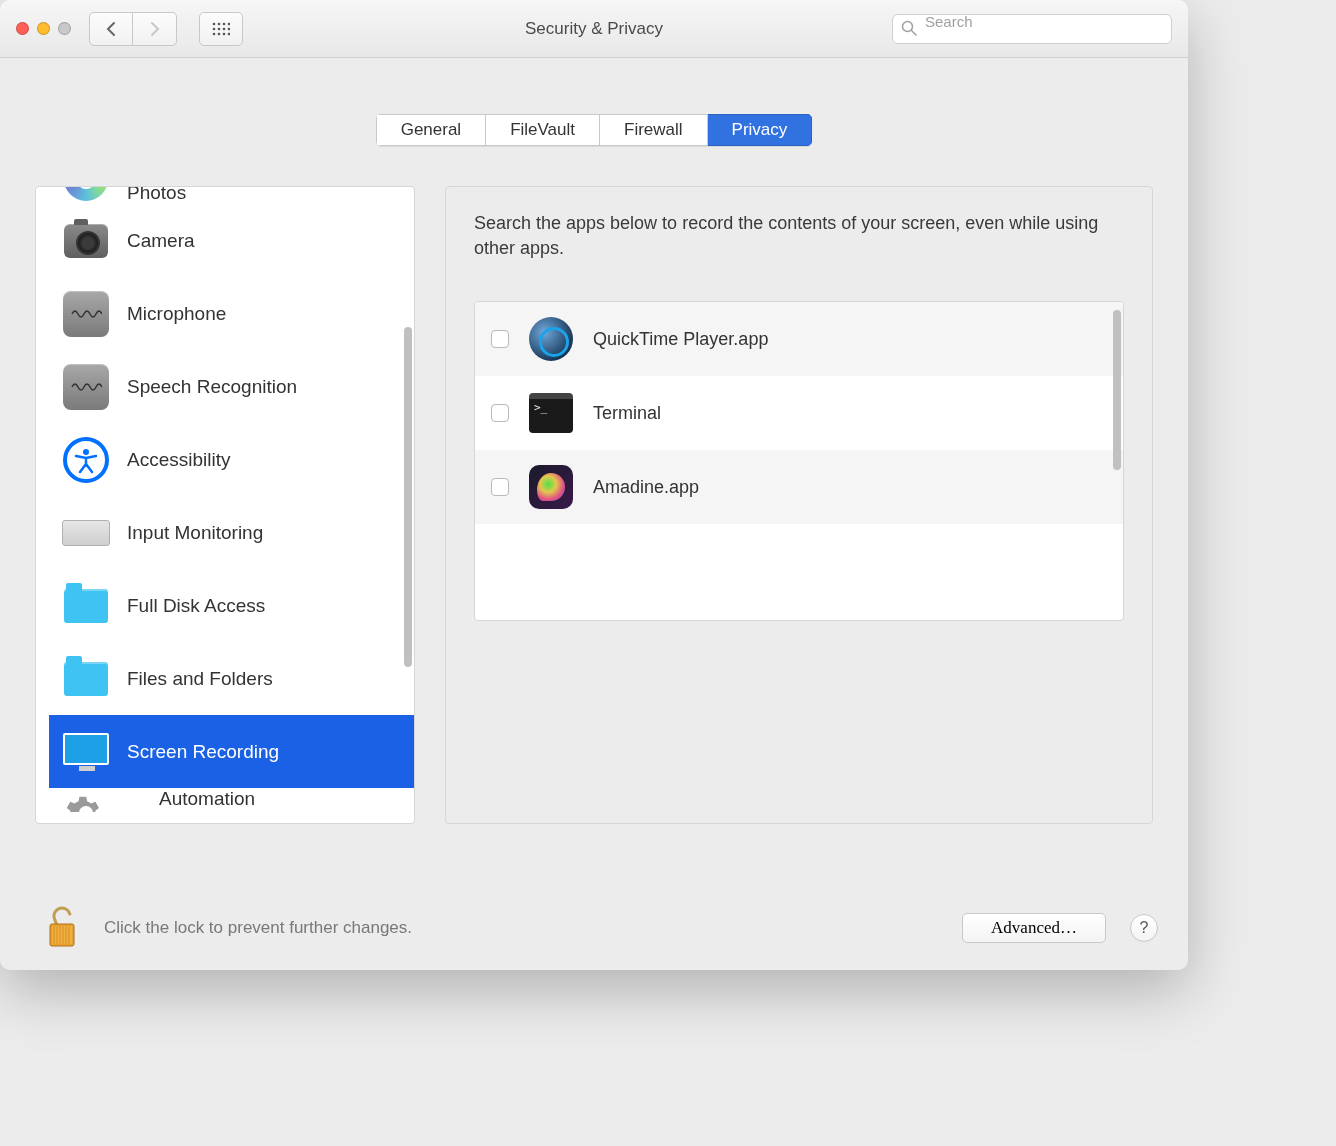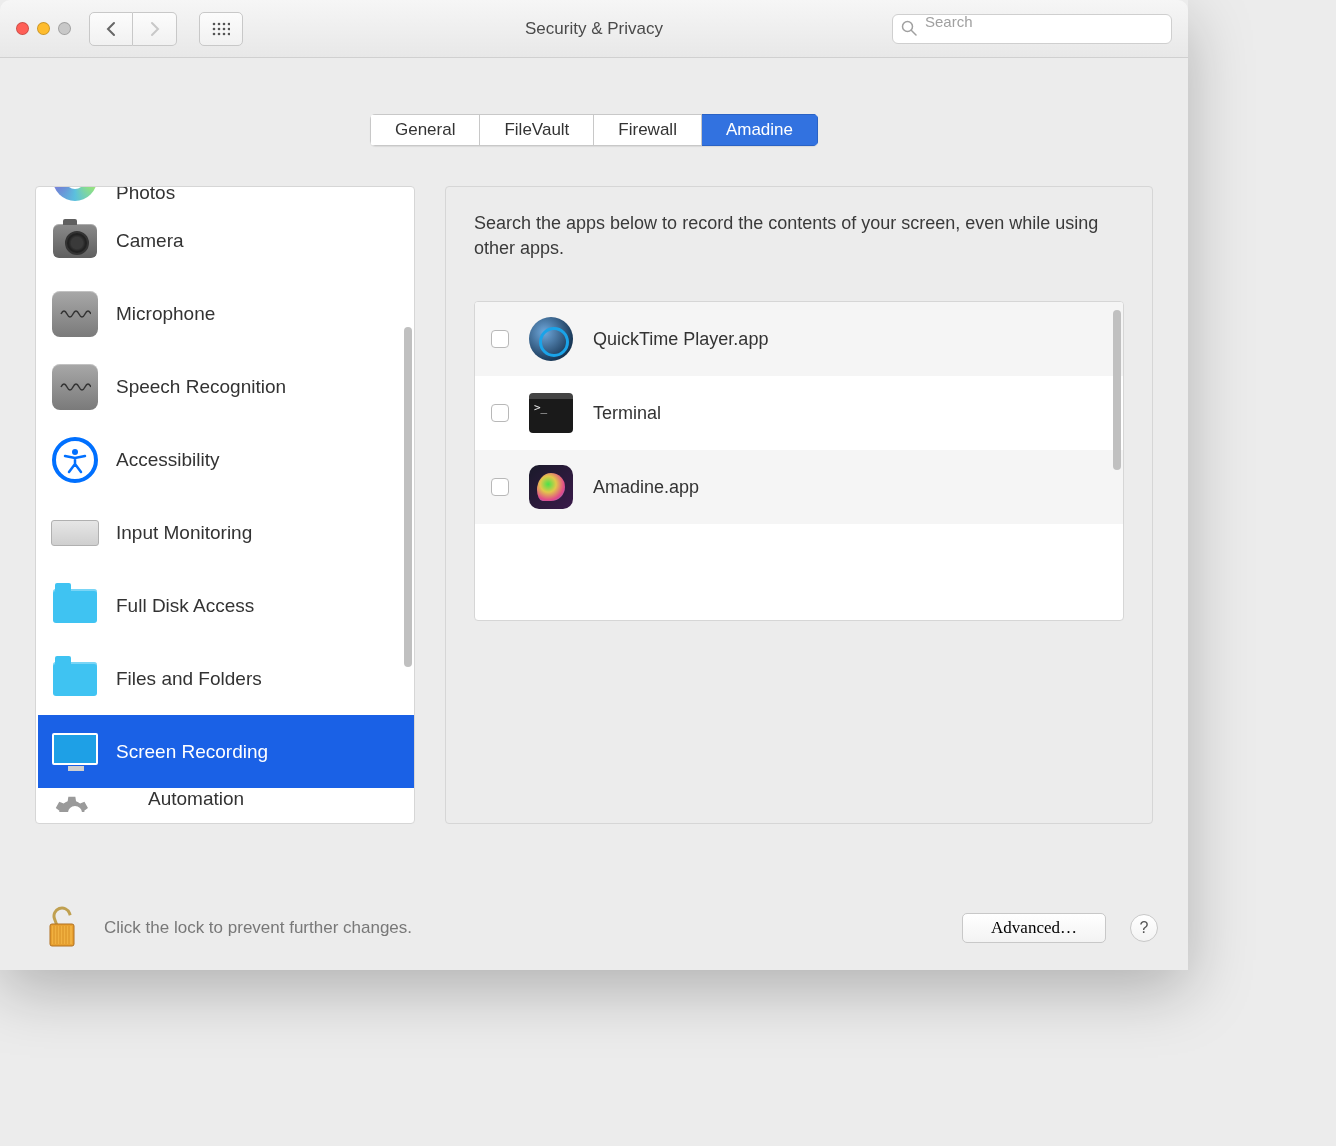--- a/index.html
+++ b/index.html
@@ -8,21 +8,21 @@
   background: #ececec;
   width: 1336px;
   height: 1146px;
   overflow: hidden;
 }
 .window {
   width: 1188px;
   height: 970px;
   margin: 0;
   background: #ececec;
-  border-radius: 0;
+  border-radius: 10px;
   box-shadow: 0 20px 60px rgba(0,0,0,0.25);
   display: flex;
   flex-direction: column;
   position: relative;
 }
 .titlebar {
   height: 58px;
   display: flex;
   align-items: center;
   padding: 0 16px;
@@ -106,21 +106,21 @@
 .sidebar {
   width: 380px;
   background: #fff;
   border: 1px solid #d6d6d6;
   border-radius: 4px;
   overflow: hidden;
   position: relative;
 }
 .sidebar-list {
   position: absolute;
-  top: -3px; left: 2px; right: 0;
+  top: -3px; left: 13px; right: 0;
 }
 .sidebar-item {
   display: flex;
   align-items: center;
   gap: 16px;
   height: 73px;
   padding: 0 12px;
   font-size: 19px;
   color: #333;
 }
@@ -274,21 +274,21 @@
         </svg>
       <input class="search-input" placeholder="Search" style="">
     </div>
   </div>
 
   <div class="tab-row">
     <div class="tabs">
       <div class="tab">General</div>
       <div class="tab">FileVault</div>
       <div class="tab">Firewall</div>
-      <div class="tab active">Amadine</div>
+      <div class="tab active">Privacy</div>
     </div>
   </div>
 
   <div class="content-area">
     <div class="sidebar">
       <div class="sidebar-list">
         <div class="sidebar-item cutoff-top">
           <div class="sidebar-icon">
               <div class="icon-photos"></div>
             </div>

